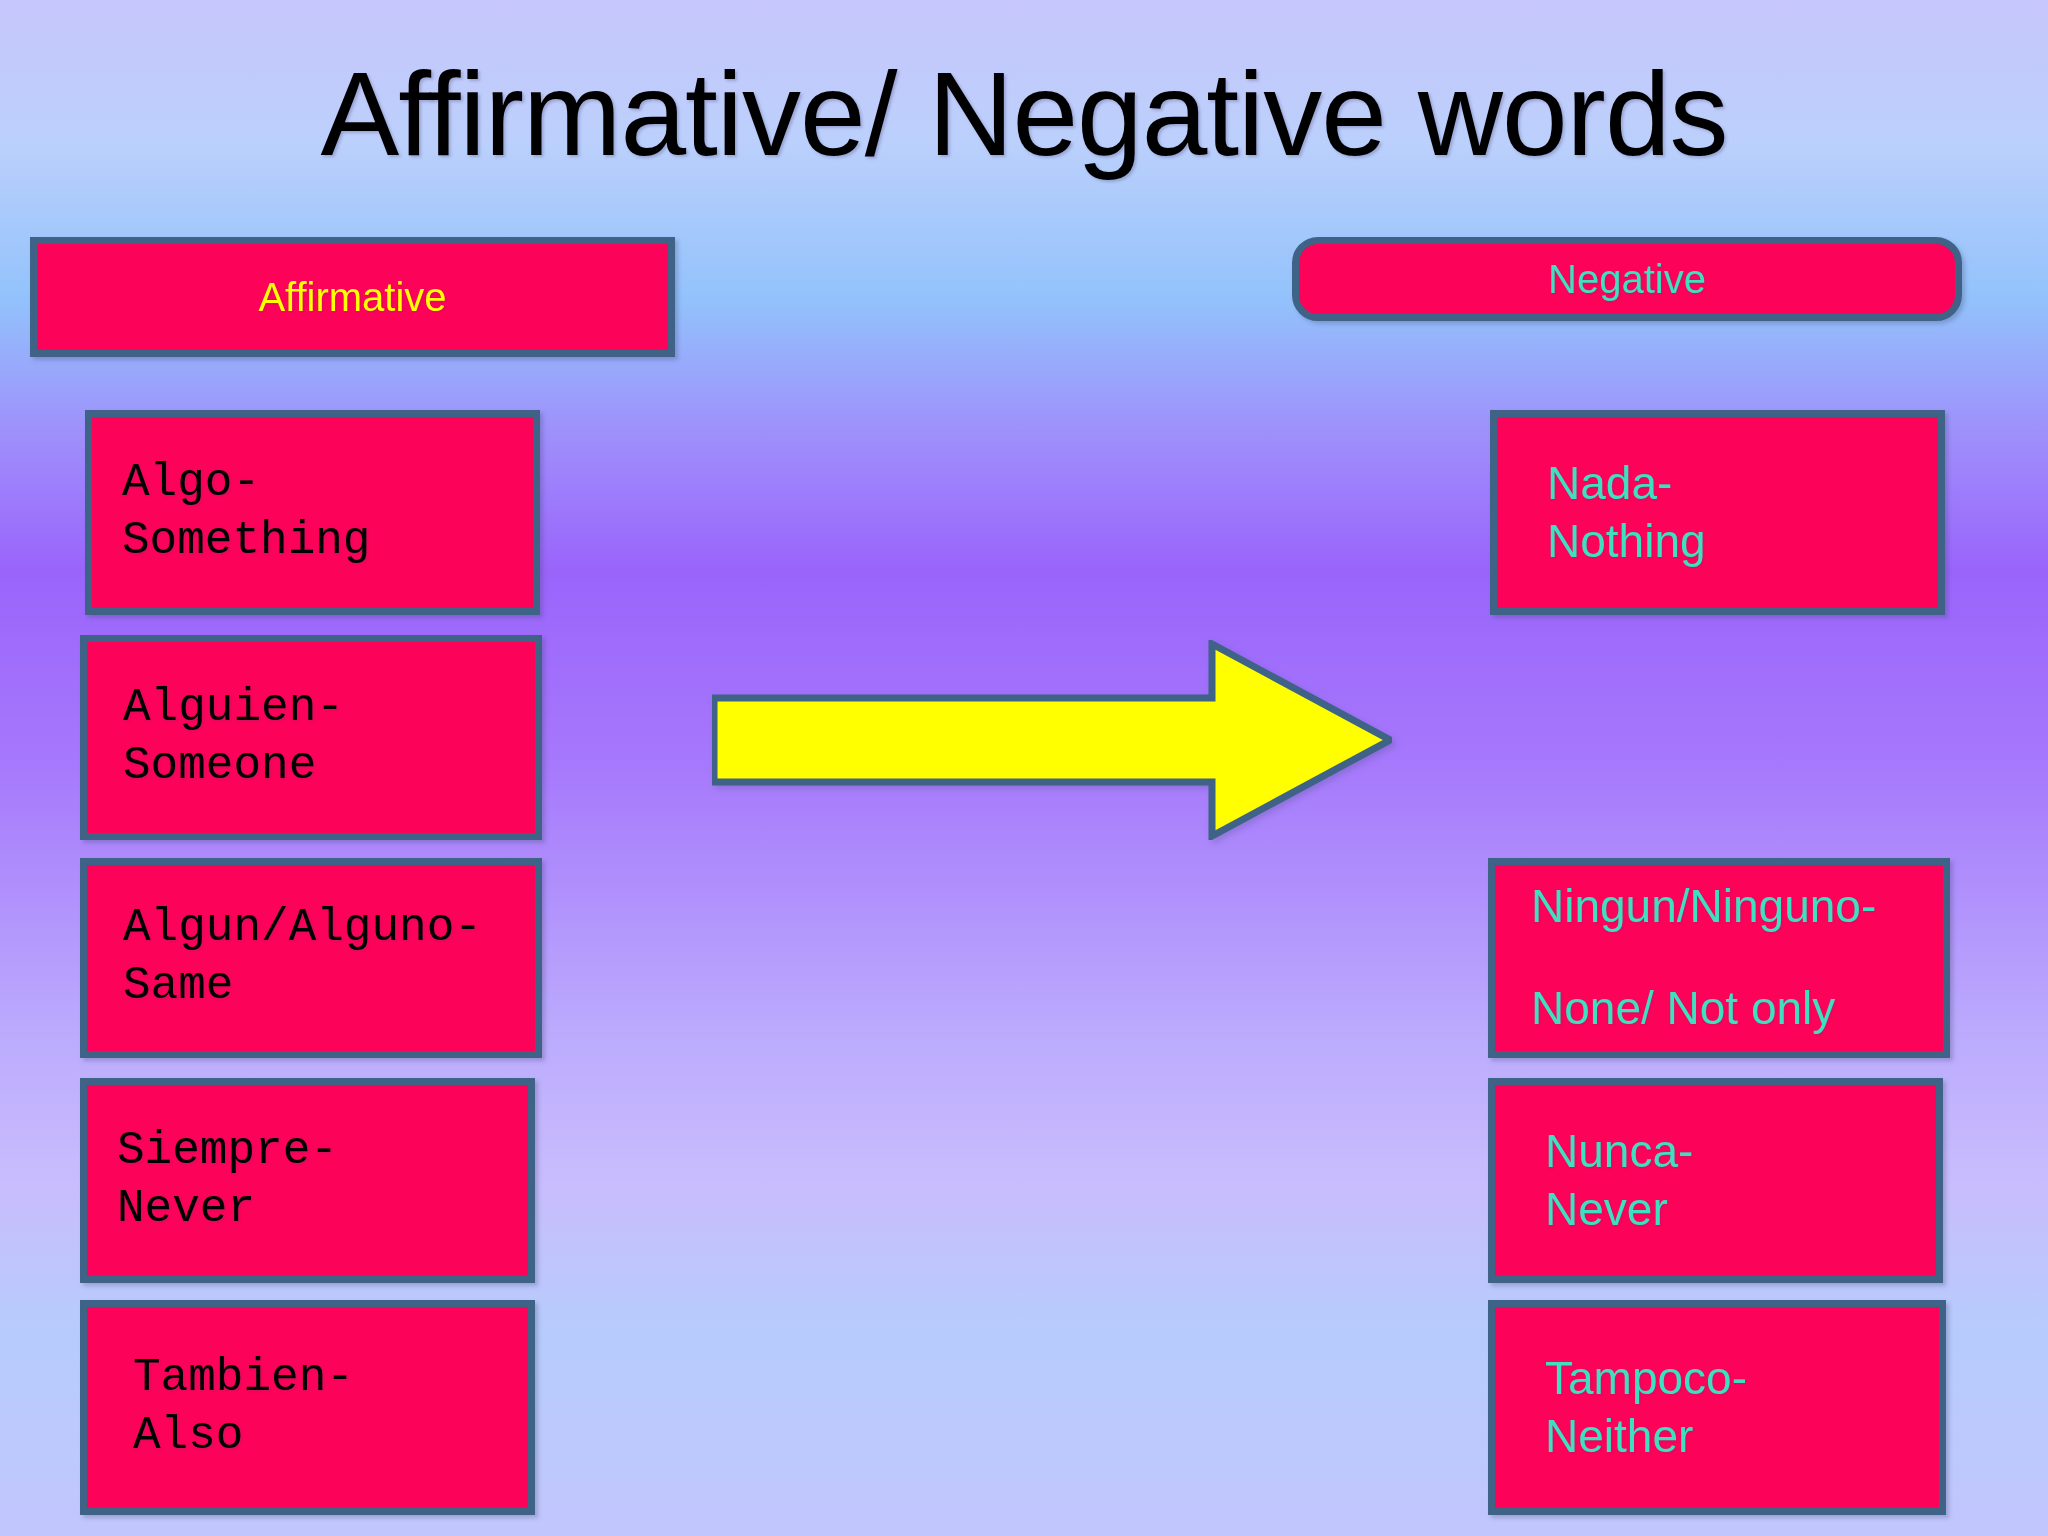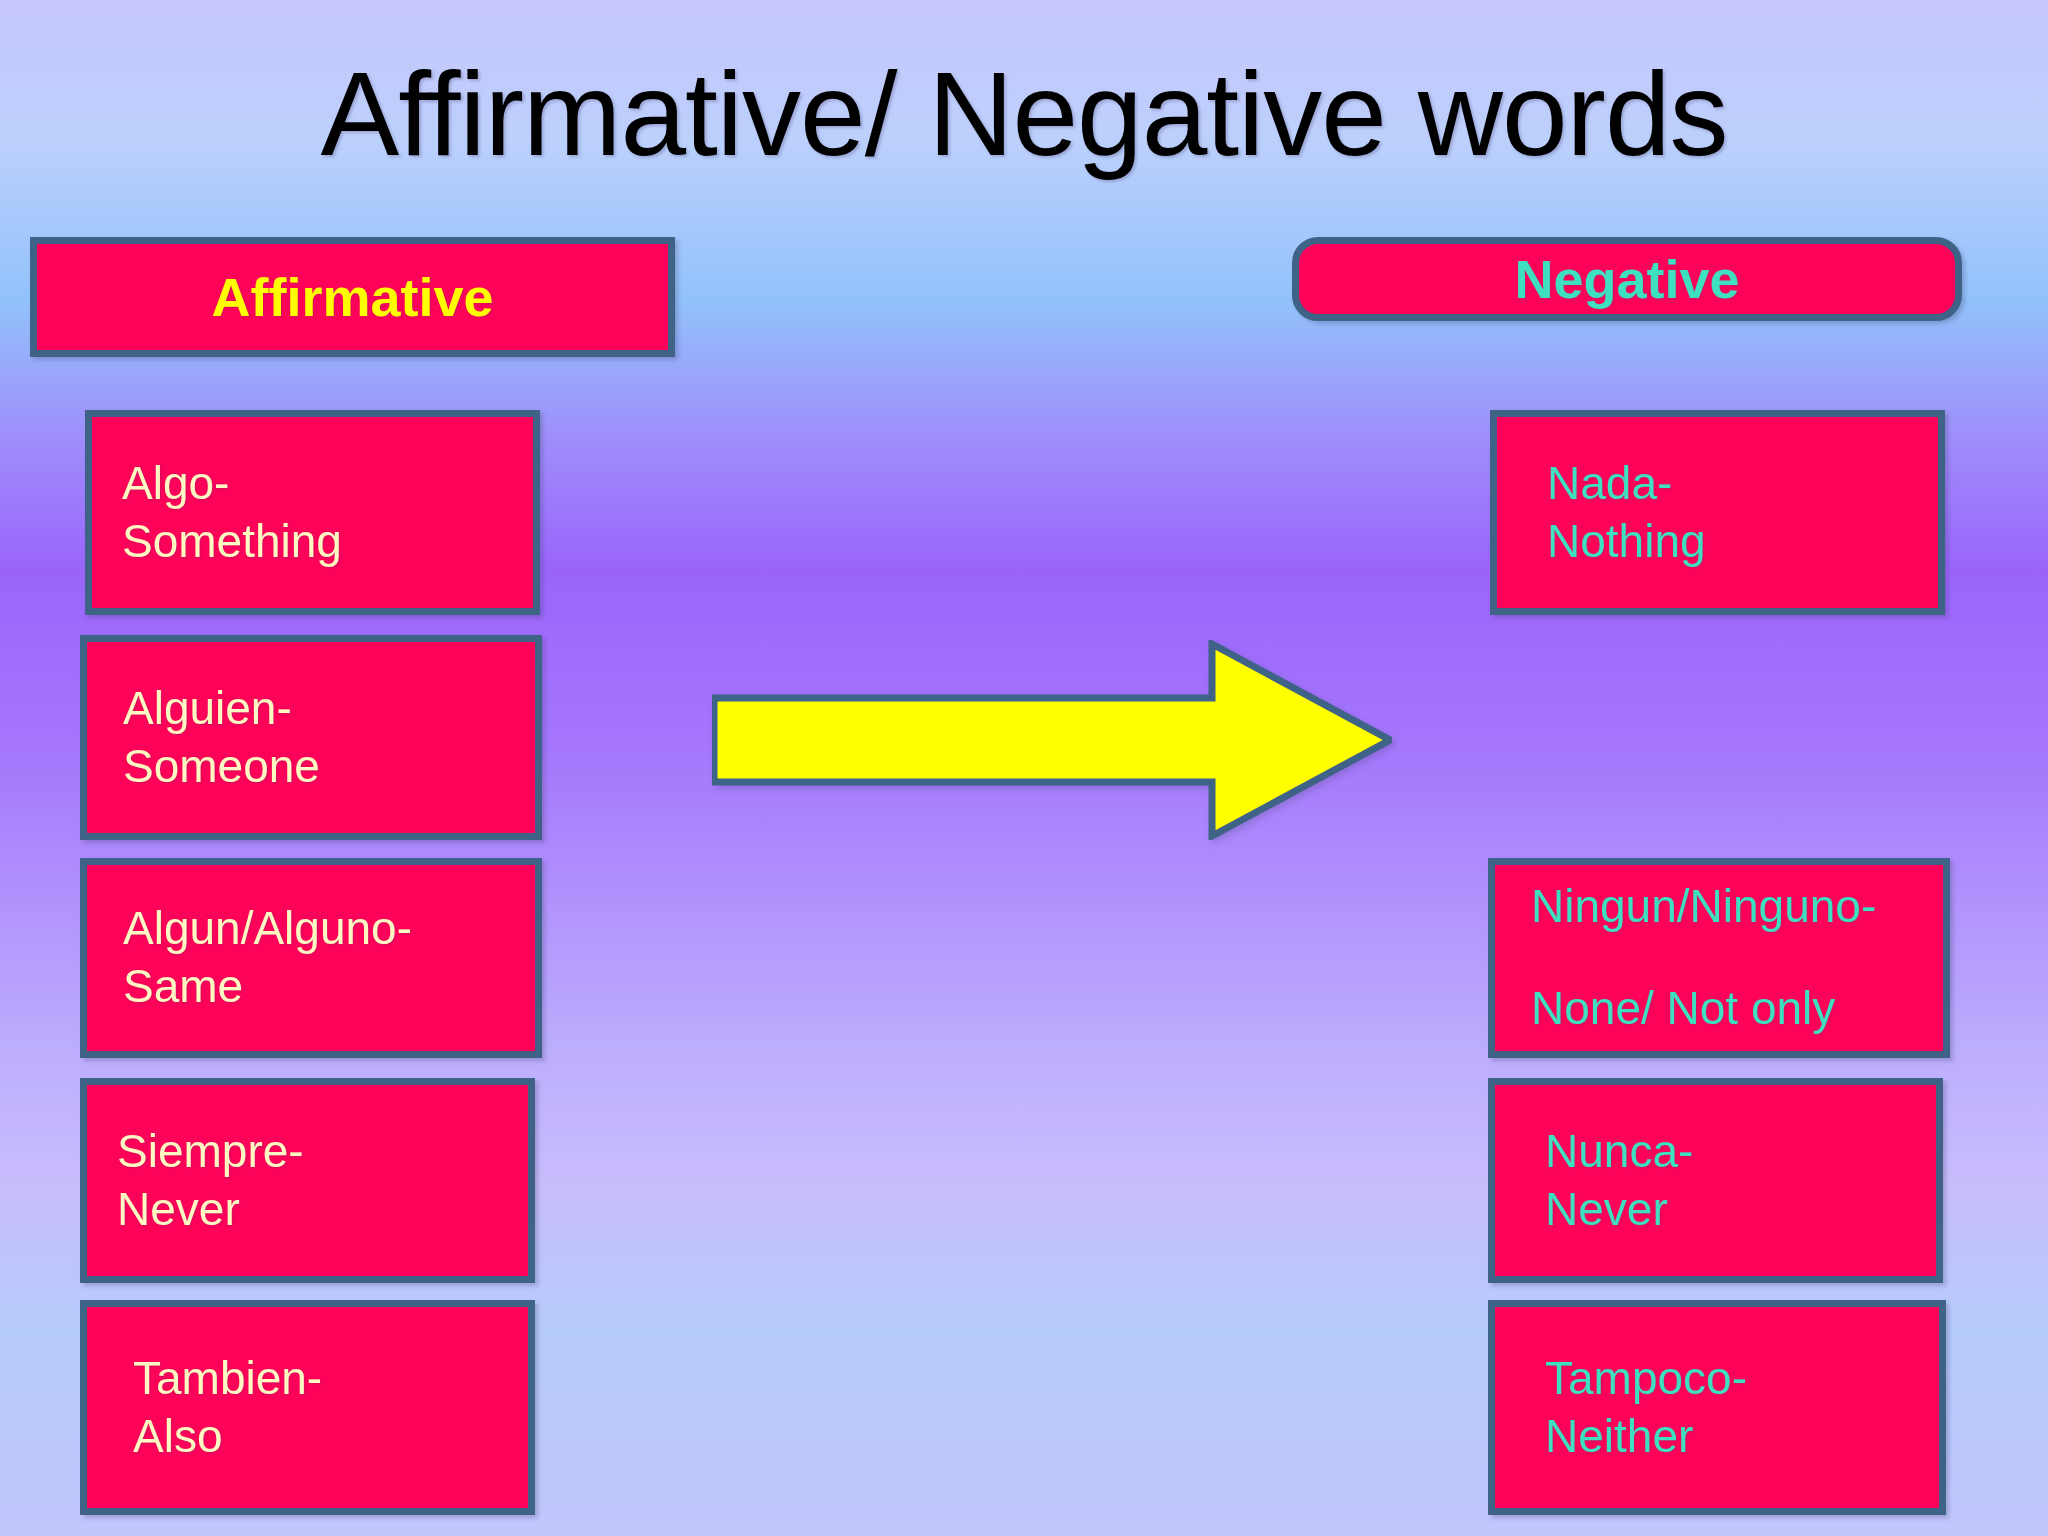--- a/index.html
+++ b/index.html
@@ -64,24 +64,23 @@
     display: block;
     white-space: pre;
   }
 
   
   .header-box {
     align-items: center;
     justify-content: center;
   }
   .header-box .line {
-    font-size: 54px;
+    font-size: 40px;
     line-height: 1.2;
     text-align: right;
-    font-weight: bold;
   }
   #hdr-affirmative {
     left: 30px;  top: 237px;
     width: 645px; height: 120px;
   }
   #hdr-negative {
     left: 1292px; top: 237px;
     width: 670px; height: 84px; border-radius: 26px;
   }
 
@@ -91,21 +90,21 @@
     line-height: 1.26;
     text-align: left;
   }
   .word-box {
     padding-left: 46px;
     padding-right: 14px;
   }
 
   
   .col-left  { }
-  .col-left .line  { color: #fef9c3; text-shadow: 1px 1px 2px rgba(90,60,120,0.25); }
+  .col-left .line  { color: #000000; text-shadow: 1px 1px 2px rgba(90,60,120,0.25); font-family: Liberation Mono, monospace; }
 
   
   .col-right .line { color: #3ee0c0; text-shadow: 1px 1px 2px rgba(90,60,120,0.25); }
 
   .affirmative-header .line { color: #ffff00; text-shadow: 1px 1px 2px rgba(90,60,120,0.25); }
   .negative-header   .line { color: #3ee0c0; text-shadow: 1px 1px 2px rgba(90,60,120,0.25); }
 
   
   #box-l0 { left: 85px;  top: 410px;  width: 455px; height: 205px; }
   #box-l1 { left: 80px;  top: 635px;  width: 462px; height: 205px; }

